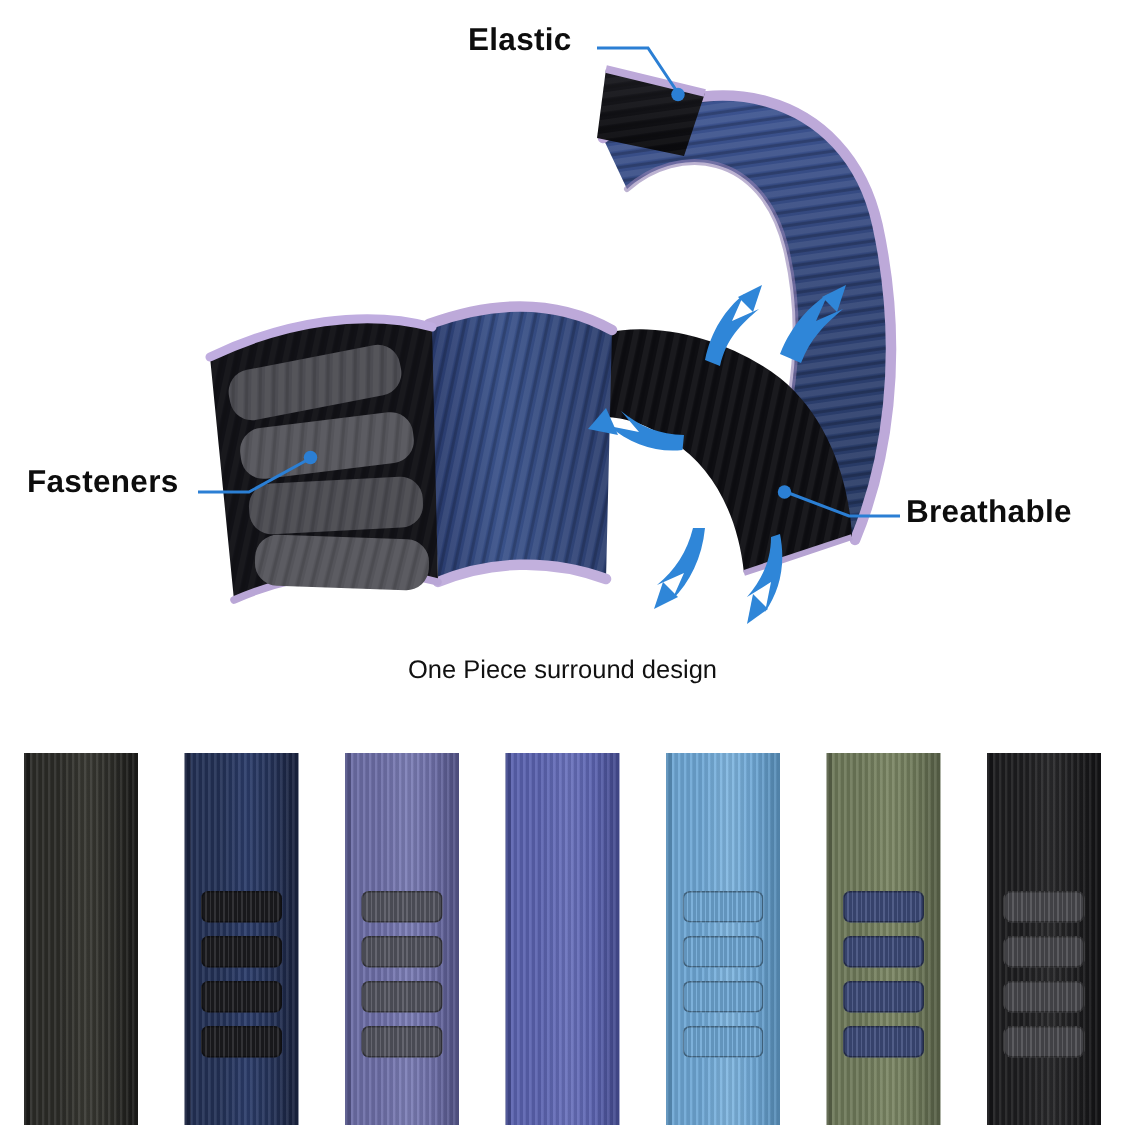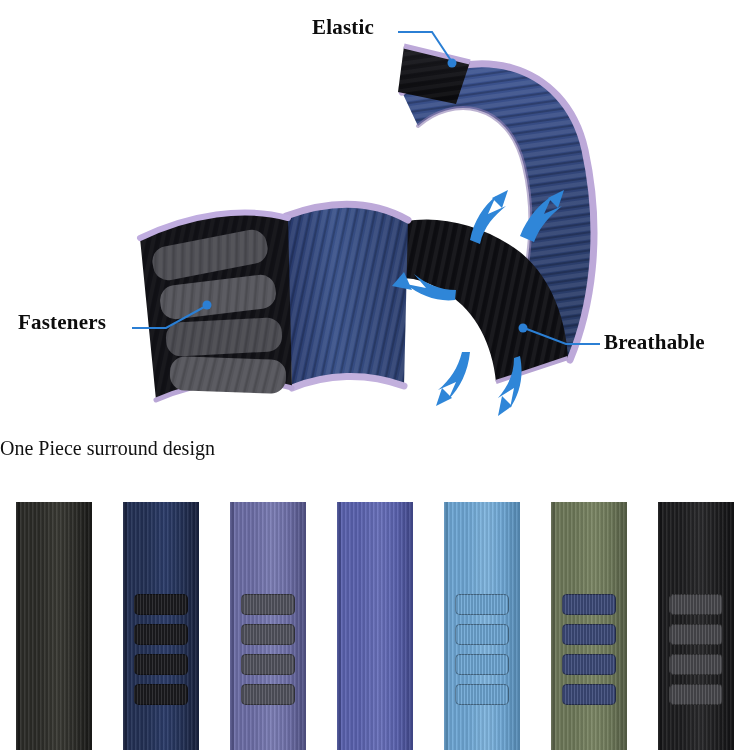--- a/index.html
+++ b/index.html
@@ -3,43 +3,44 @@
 <meta charset="utf-8">
 <style>
   html,body{margin:0;padding:0;}
   body{
     width:750px;height:750px;
     background:#ffffff;
     font-family:"Liberation Sans", sans-serif;
     overflow:hidden;
     position:relative;
   }
-  #stage{position:relative;width:750px;height:750px;overflow:hidden;background:#fff;font-family:Liberation Serif, serif;}
+  #stage{position:relative;width:750px;height:750px;overflow:hidden;background:#fff;}
 
   
   .callout{
     position:absolute;
     font-weight:bold;
     color:#0d0d0d;
     font-size:21px;
     letter-spacing:.2px;
     white-space:nowrap;
   }
   #label-elastic{left:312px;top:15px;}
   #label-fasteners{left:18px;top:310px;}
   #label-breathable{left:604px;top:330px;}
 
   .leader{position:absolute;}
 
   
   .caption{
     position:absolute;
     left:0;width:750px;
+    text-align:center;
     color:#111;
-    font-size:20px;
+    font-size:17px;
   }
   #caption-line1{top:437px;}
   #caption-line2{top:464px;}
 
   
   #swatches{
     position:absolute;left:0;top:502px;width:750px;height:248px;
   }
   .swatch{position:absolute;top:0;height:248px;}
   .band{position:absolute;left:0;top:0;width:100%;height:100%;}

